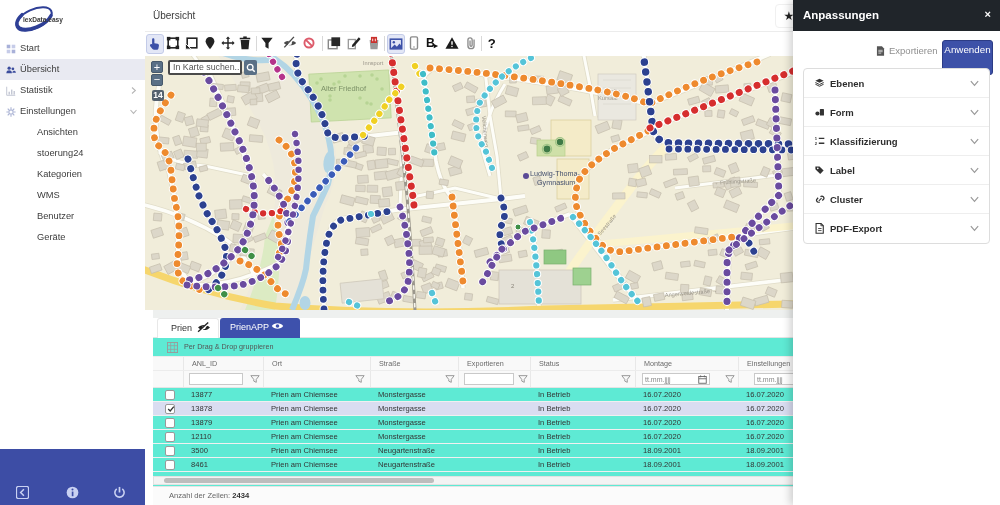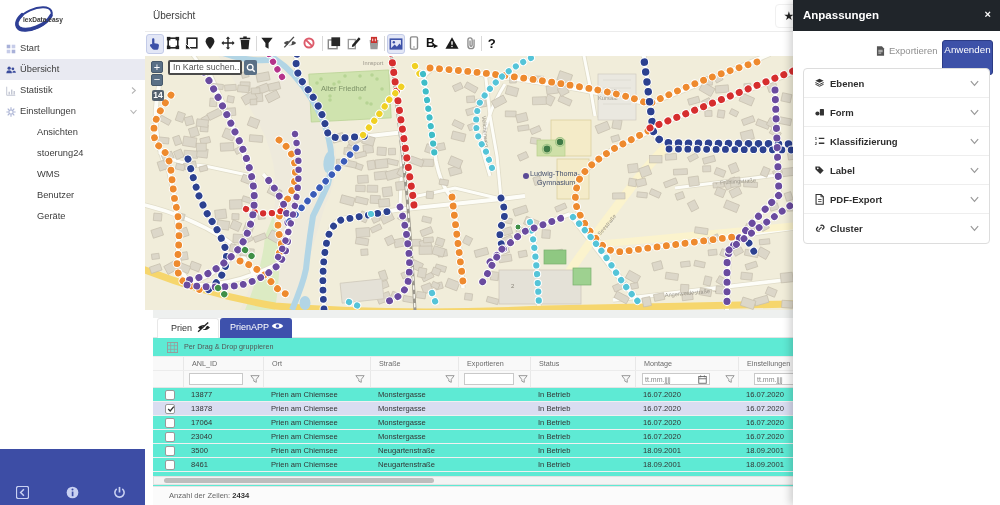--- a/index.html
+++ b/index.html
@@ -31,21 +31,21 @@
 .exp{position:absolute;left:83px;top:5px;font-size:9.5px;color:#8f8f8f;white-space:nowrap}
 .anw{position:absolute;left:149px;top:0;width:51px;height:35px;background:#3d51a8;border:1px solid #2c3c85;border-radius:3px;color:#fff;font-size:9.8px;text-align:center;line-height:17px}
 .acc{position:absolute;left:10px;top:68px;width:187px;border:1px solid #ddd;border-radius:4px;background:#fff}
 .arow{height:29px;line-height:29px;position:relative;border-bottom:1px solid #eee;font-size:9.5px;font-weight:bold;color:#2d2d2d;padding-left:26px}
 .arow:last-child{border-bottom:none}
 .arow svg.ic{position:absolute;left:10px;top:9px}
 .arow .ch{position:absolute;right:9px;top:9px}
 
 .tabs{position:absolute;left:0;top:8px;height:20px;width:855px;border-bottom:1px solid #e4e4e4;background:#fff}
 .tab1{position:absolute;left:4px;top:0;width:62px;height:20px;background:#fff;border:1px solid #e8e8e8;border-bottom:none;border-radius:3px 3px 0 0;font-size:9px;color:#333;line-height:19px;padding-left:13px;white-space:nowrap;overflow:hidden}
-.tab2{position:absolute;left:67px;top:0;width:72px;height:20px;background:#3e51ac;border-radius:3px 3px 0 0;font-size:9px;color:#fff;line-height:19px;padding-left:10px;white-space:nowrap;overflow:hidden}
+.tab2{position:absolute;left:67px;top:0;width:80px;height:20px;background:#3e51ac;border-radius:3px 3px 0 0;font-size:9px;color:#fff;line-height:19px;padding-left:10px;white-space:nowrap;overflow:hidden}
 .dragrow{position:absolute;left:0;top:28px;height:19px;width:855px;border-bottom:1px solid #ececec;font-size:7.2px;color:#555;line-height:18px}
 .grid{position:absolute;left:0;top:47px;width:855px;font-size:7.6px;color:#333}
 .ghead{height:14px;background:#f9f9f9;color:#6a6a6a;position:relative;border-bottom:1px solid #ececec;font-size:7.2px}
 .gfilter{height:17px;background:#f9f9f9;position:relative;border-bottom:1px solid #e4e4e4}
 .gc{position:absolute;top:0;height:100%;border-left:1px solid #e8e8e8;padding-left:8px;line-height:14px;white-space:nowrap;overflow:hidden}
 .grow{height:14px;position:relative;border-bottom:1px solid #f0f0f0;line-height:13.5px}
 .grow.sel{background:#d9ddf1}
 .gcell{position:absolute;top:0;height:100%;padding-left:8px;white-space:nowrap;overflow:hidden}
 .cb{position:absolute;left:12px;top:1.5px;width:10px;height:10px;border:1px solid #9a9a9a;border-radius:2px;background:#fff}
 .fin{position:absolute;top:2px;height:12px;background:#fff;border:1px solid #c9c9c9;font-size:7px;color:#888;line-height:11px;padding:0 2px}
@@ -688,31 +688,31 @@
           <div class="gcell" style="left:30px;width:80px">13878</div>
           <div class="gcell" style="left:110px;width:107px">Prien am Chiemsee</div>
           <div class="gcell" style="left:217px;width:88px">Monstergasse</div>
           <div class="gcell" style="left:305px;width:72px"></div>
           <div class="gcell" style="left:377px;width:105px">In Betrieb</div>
           <div class="gcell" style="left:482px;width:103px">16.07.2020</div>
           <div class="gcell" style="left:585px;width:105px">16.07.2020</div>
         </div>
         <div class="grow">
           <div class="cb"></div>
-          <div class="gcell" style="left:30px;width:80px">17064</div>
+          <div class="gcell" style="left:30px;width:80px">13879</div>
           <div class="gcell" style="left:110px;width:107px">Prien am Chiemsee</div>
           <div class="gcell" style="left:217px;width:88px">Monstergasse</div>
           <div class="gcell" style="left:305px;width:72px"></div>
           <div class="gcell" style="left:377px;width:105px">In Betrieb</div>
           <div class="gcell" style="left:482px;width:103px">16.07.2020</div>
           <div class="gcell" style="left:585px;width:105px">16.07.2020</div>
         </div>
         <div class="grow">
           <div class="cb"></div>
-          <div class="gcell" style="left:30px;width:80px">23040</div>
+          <div class="gcell" style="left:30px;width:80px">12110</div>
           <div class="gcell" style="left:110px;width:107px">Prien am Chiemsee</div>
           <div class="gcell" style="left:217px;width:88px">Monstergasse</div>
           <div class="gcell" style="left:305px;width:72px"></div>
           <div class="gcell" style="left:377px;width:105px">In Betrieb</div>
           <div class="gcell" style="left:482px;width:103px">16.07.2020</div>
           <div class="gcell" style="left:585px;width:105px">16.07.2020</div>
         </div>
         <div class="grow">
           <div class="cb"></div>
           <div class="gcell" style="left:30px;width:80px">3500</div>
@@ -774,20 +774,21 @@
     <div class="mi"><svg class="ic" viewBox="0 0 14 14">
           <circle cx="7" cy="7" r="3" fill="none" stroke="#aeb6d6" stroke-width="1.6"></circle>
           <g stroke="#aeb6d6" stroke-width="1.6">
             <path d="M7 0.5 V3 M7 11 V13.5 M0.5 7 H3 M11 7 H13.5 M2.4 2.4 L4.2 4.2 M9.8 9.8 L11.6 11.6 M11.6 2.4 L9.8 4.2 M4.2 9.8 L2.4 11.6"></path>
           </g>
         </svg>Einstellungen<svg class="chev" viewBox="0 0 12 12">
           <path d="M2 4 L6 8.5 L10 4" fill="none" stroke="#b5b5b5" stroke-width="1.4"></path>
         </svg></div>
     <div class="sub">Ansichten</div>
     <div class="sub">stoerung24</div>
+    <div class="sub">Kategorien</div>
     <div class="sub">WMS</div>
     <div class="sub">Benutzer</div>
     <div class="sub">Geräte</div>
   </div>
   <div class="sbfoot">
     <svg style="left:16px" width="13" height="13" viewBox="0 0 14 14">
         <rect x="0.5" y="0.5" width="13" height="13" rx="2" fill="none" stroke="#c9d1f2" stroke-width="1.4"></rect>
         <path d="M8.5 3.5 L5 7 L8.5 10.5" fill="none" stroke="#c9d1f2" stroke-width="1.6"></path>
       </svg>
     <svg style="left:66px" width="13" height="13" viewBox="0 0 14 14">
@@ -833,26 +834,26 @@
         </svg>Klassifizierung<svg class="ch" width="11" height="11" viewBox="0 0 12 12">
           <path d="M2 3.5 L6 8 L10 3.5" fill="none" stroke="#999" stroke-width="1.3"></path>
         </svg></div>
       <div class="arow"><svg class="ic" width="11" height="11" viewBox="0 0 14 16">
           <path d="M1 2 H7 L13 8 L8 13 L1 6 Z" fill="#333"></path>
           <circle cx="4.5" cy="5" r="1.2" fill="#fff"></circle>
         </svg>Label<svg class="ch" width="11" height="11" viewBox="0 0 12 12">
           <path d="M2 3.5 L6 8 L10 3.5" fill="none" stroke="#999" stroke-width="1.3"></path>
         </svg></div>
       <div class="arow"><svg class="ic" width="11" height="11" viewBox="0 0 14 16">
+          <path d="M6 10 L10 6" stroke="#333" stroke-width="1.6"></path>
+          <path d="M8.5 4 a2.8 2.8 0 0 1 4 4 L11 9.5 M7.5 12 L5.5 12 a2.8 2.8 0 0 1 -2-4.8 L5 5.5" fill="none" stroke="#333" stroke-width="1.8" transform="rotate(0 8 8)"></path>
+        </svg>Cluster<svg class="ch" width="11" height="11" viewBox="0 0 12 12">
+          <path d="M2 3.5 L6 8 L10 3.5" fill="none" stroke="#999" stroke-width="1.3"></path>
+        </svg></div>
+      <div class="arow"><svg class="ic" width="11" height="11" viewBox="0 0 14 16">
           <path d="M2 0.5 H9 L12.5 4 V15 H2 Z" fill="none" stroke="#333" stroke-width="1.6"></path>
           <path d="M9 0.5 V4 H12.5" fill="none" stroke="#333" stroke-width="1.2"></path>
           <path d="M5 8 h5 M5 11 h5" stroke="#333" stroke-width="1.2"></path>
         </svg>PDF-Export<svg class="ch" width="11" height="11" viewBox="0 0 12 12">
           <path d="M2 3.5 L6 8 L10 3.5" fill="none" stroke="#999" stroke-width="1.3"></path>
         </svg></div>
-      <div class="arow"><svg class="ic" width="11" height="11" viewBox="0 0 14 16">
-          <path d="M6 10 L10 6" stroke="#333" stroke-width="1.6"></path>
-          <path d="M8.5 4 a2.8 2.8 0 0 1 4 4 L11 9.5 M7.5 12 L5.5 12 a2.8 2.8 0 0 1 -2-4.8 L5 5.5" fill="none" stroke="#333" stroke-width="1.8" transform="rotate(0 8 8)"></path>
-        </svg>Cluster<svg class="ch" width="11" height="11" viewBox="0 0 12 12">
-          <path d="M2 3.5 L6 8 L10 3.5" fill="none" stroke="#999" stroke-width="1.3"></path>
-        </svg></div>
     </div>
 </div>
 
 </body></html>

